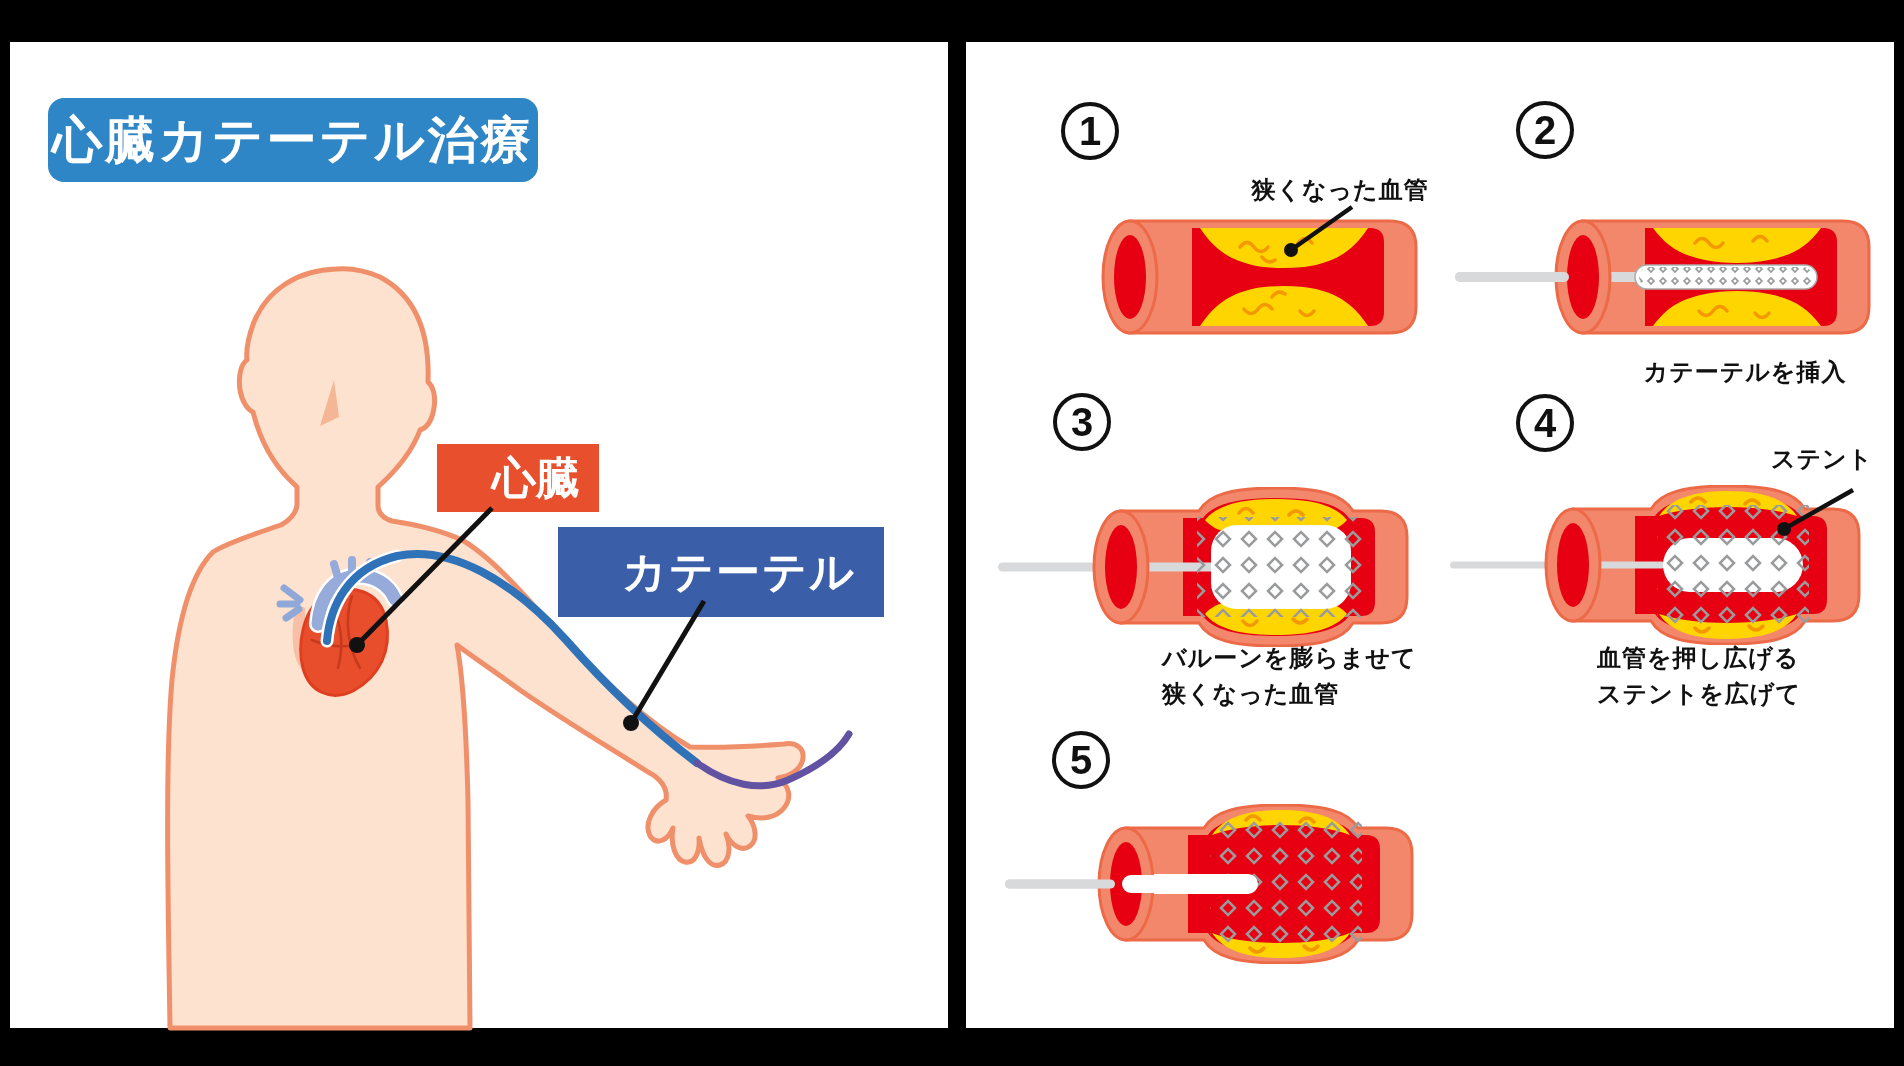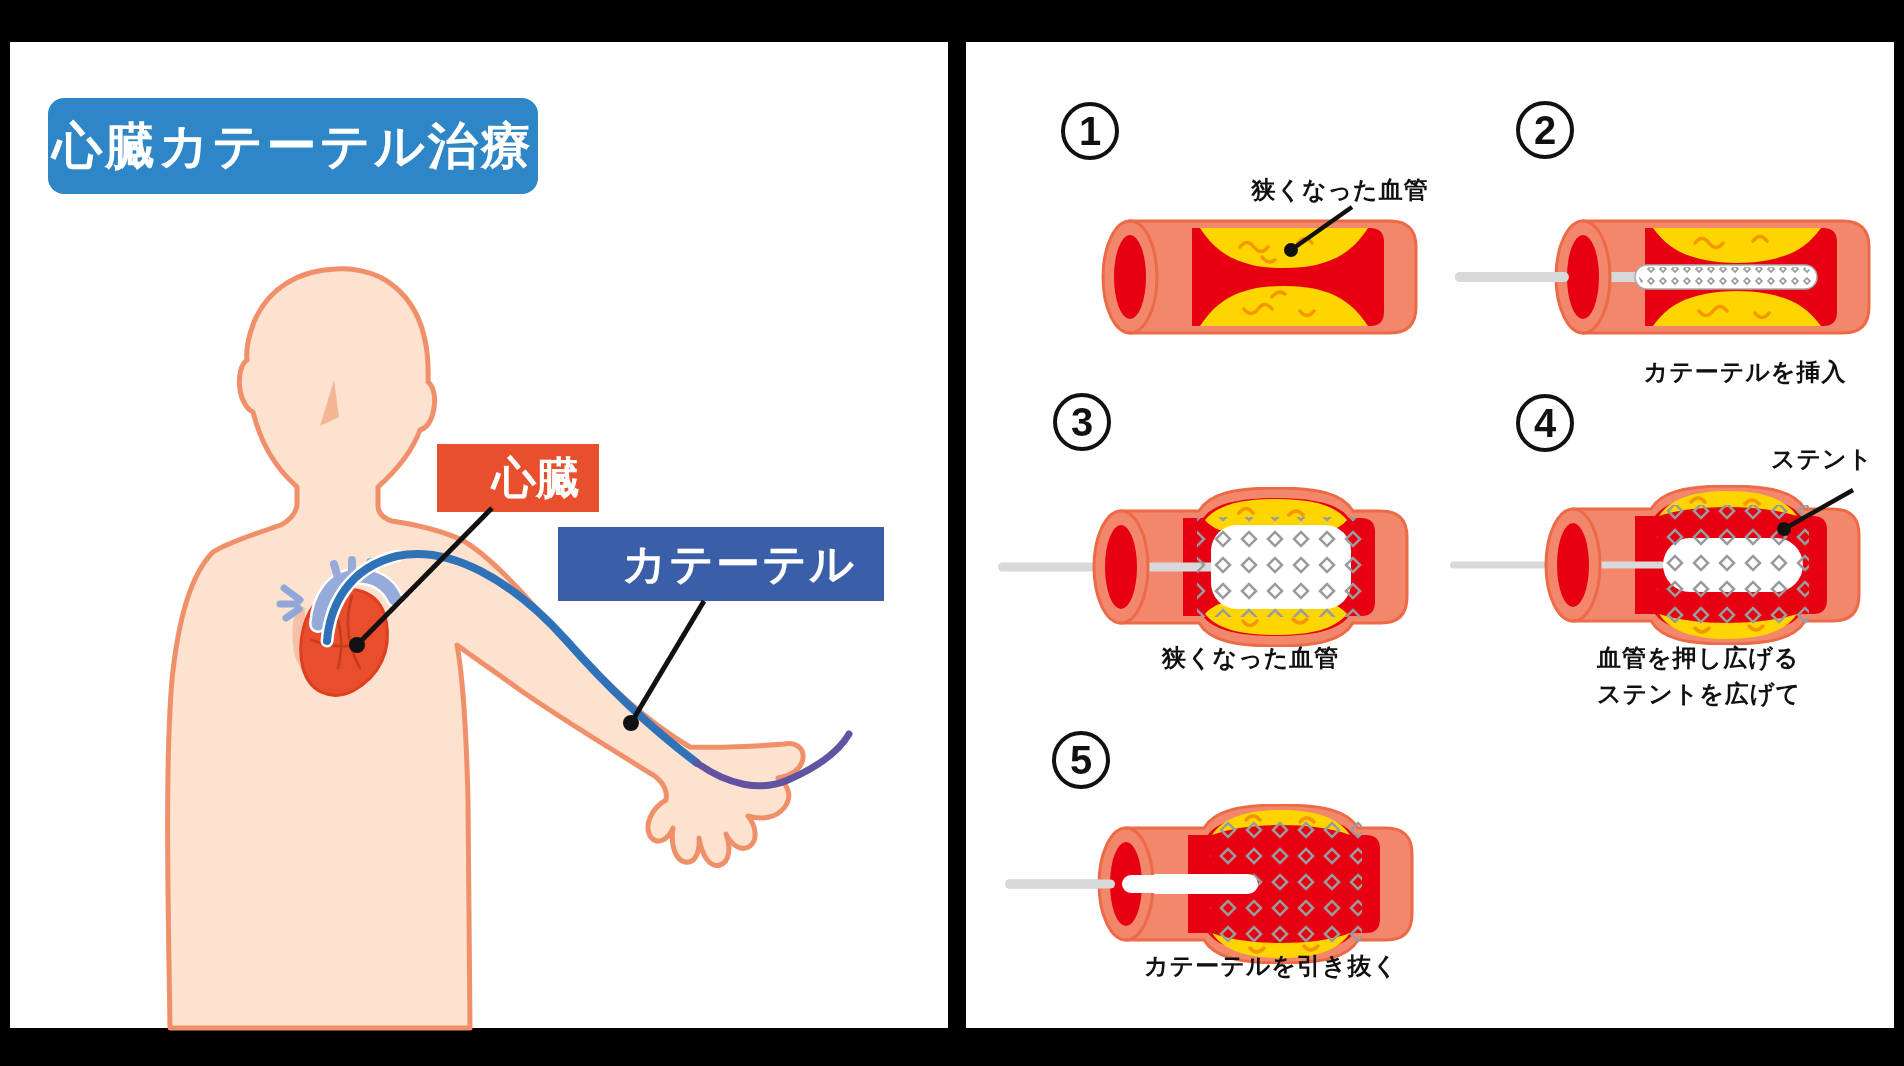--- a/index.html
+++ b/index.html
@@ -3,27 +3,27 @@
 <meta charset="utf-8">
 <style>
   html,body{margin:0;padding:0;background:#000;}
   #canvas{position:relative;width:1904px;height:1066px;background:#000;overflow:hidden;
           font-family:"Liberation Sans","DejaVu Sans",sans-serif;}
   .panel{position:absolute;top:42px;height:986px;background:#fff;}
   #panel-left{left:10px;width:938px;}
   #panel-right{left:966px;width:928px;}
   .abs{position:absolute;}
   
-  #title-box{left:48px;top:98px;width:490px;height:96px;background:#2E86C7;border-radius:16px;
+  #title-box{left:48px;top:98px;width:490px;height:84px;background:#2E86C7;border-radius:16px;
              display:flex;align-items:center;justify-content:center;}
   #title-box span{color:#fff;font-size:50px;font-weight:bold;letter-spacing:3px;}
   
   .callout{display:flex;align-items:center;justify-content:center;color:#fff;font-weight:bold;padding-left:36px;}
   #heart-callout{left:437px;top:444px;width:126px;height:68px;background:#E8502D;font-size:44px;}
-  #catheter-callout{left:558px;top:527px;width:290px;height:74px;background:#3B5EA8;font-size:44px;letter-spacing:2px;}
+  #catheter-callout{left:558px;top:527px;width:290px;height:90px;background:#3B5EA8;font-size:44px;letter-spacing:2px;}
   
   .step-circle{width:58px;height:58px;border:4px solid #111;border-radius:50%;background:#fff;
                display:flex;align-items:center;justify-content:center;
                font-size:40px;font-weight:bold;color:#111;box-sizing:border-box;}
   
   .caption{font-weight:bold;color:#111;font-size:24px;letter-spacing:1px;line-height:36px;}
   .center{text-align:center;}
   svg{display:block;}
   #overlay{position:absolute;left:0;top:0;pointer-events:none;}
 </style>
@@ -179,28 +179,28 @@
     <rect x="30" y="70" width="130" height="20" rx="10" fill="#FFFFFF"></rect>
     <ellipse cx="28" cy="80" rx="27" ry="56" fill="#F2876C" stroke="#EC6A47" stroke-width="3"></ellipse>
     <ellipse cx="28" cy="80" rx="16" ry="42" fill="#E60012"></ellipse>
     <rect x="-93" y="75.5" width="110" height="9" rx="4.5" fill="#D8D9DA"></rect>
     <rect x="24" y="71" width="120" height="18" rx="9" fill="#FFFFFF"></rect>
   </svg>
 
   <div class="abs caption center" style="left:1228px;top:172px;width:224px;">狭くなった血管</div>
   <div class="abs caption center" style="left:1628px;top:342px;width:234px;margin-top:12px;">カテーテルを挿入</div>
   <div class="abs caption" style="left:1162px;top:640px;">
+    <div>バルーンを膨らませて</div>
     <div>狭くなった血管</div>
   </div>
   <div class="abs caption" style="left:1597px;top:640px;">
     <div>血管を押し広げる</div>
     <div>ステントを広げて</div>
   </div>
   <div class="abs caption center" style="left:1762px;top:441px;width:120px;">ステント</div>
-  <div class="abs caption center" style="left:1135px;top:948px;width:272px;">カテーテルを引き抜く</div>
 
   <svg id="overlay" width="1904" height="1066" viewBox="0 0 1904 1066">
 
     <line x1="492" y1="508" x2="357" y2="645" stroke="#111" stroke-width="5"></line>
     <circle cx="357" cy="645" r="8" fill="#111"></circle>
 
     <line x1="704" y1="601" x2="631" y2="723" stroke="#111" stroke-width="5"></line>
     <circle cx="631" cy="723" r="8" fill="#111"></circle>
 
     <line x1="1352" y1="207" x2="1291" y2="250" stroke="#111" stroke-width="4.5"></line>

